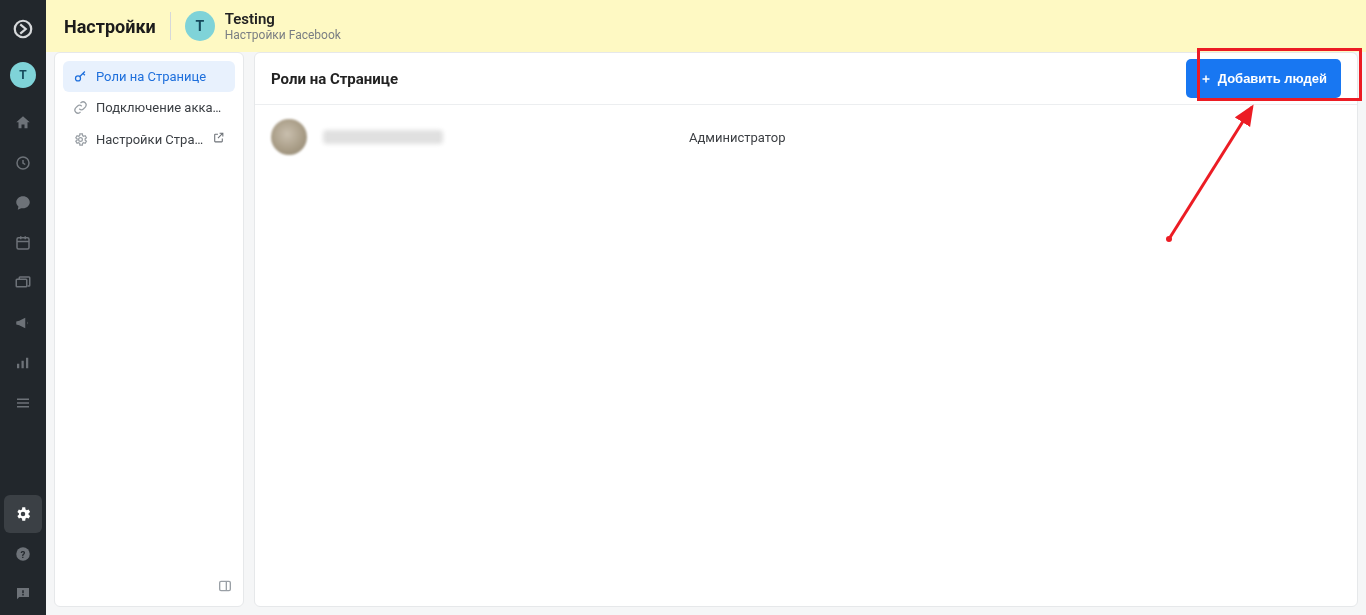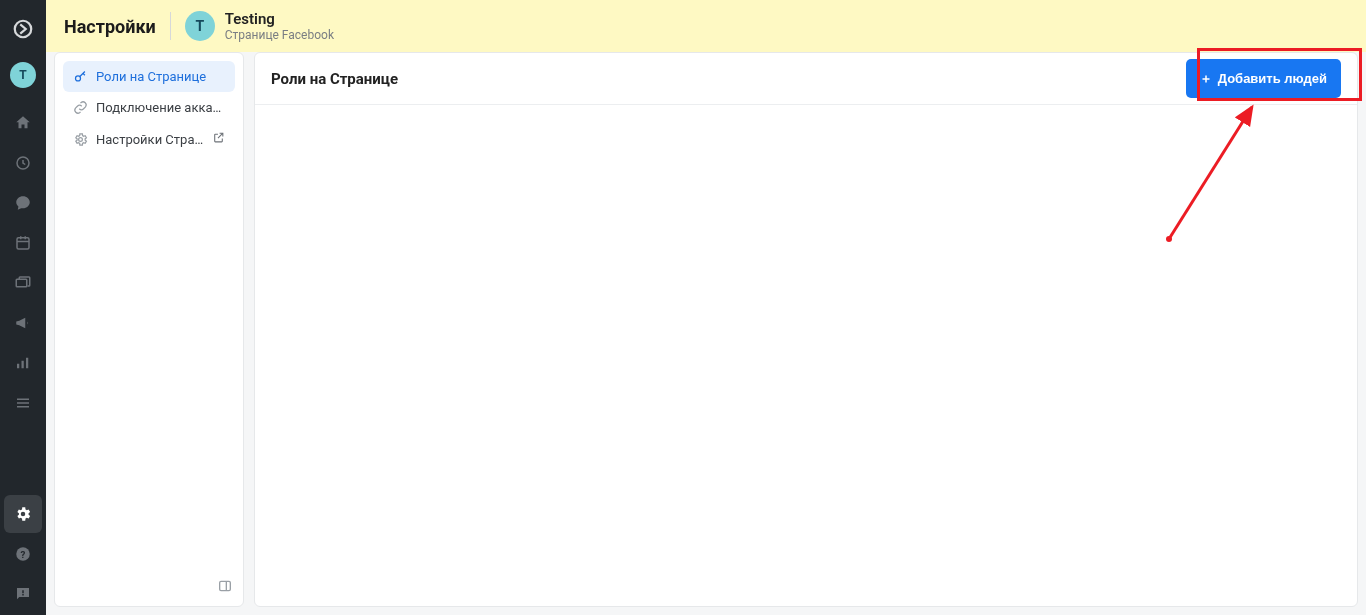--- a/index.html
+++ b/index.html
@@ -305,21 +305,21 @@
 
   <div class="topbar">
     <h1>Настройки</h1>
     <div class="divider"></div>
     <div class="page-chip">
       <div class="badge">
         <span>T</span>
       </div>
       <div class="meta">
         <div class="name">Testing</div>
-        <div class="sub">Странице Facebook</div>
+        <div class="sub">Настройки Facebook</div>
       </div>
     </div>
   </div>
 
   <div class="content">
 
     <aside class="sidebar">
       <div class="side-item active">
         <svg width="15" height="15" viewBox="0 0 24 24" fill="none" stroke="currentColor" stroke-width="2">
             <circle cx="8" cy="15" r="4"></circle>
@@ -370,16 +370,21 @@
           <defs>
             <marker id="ah" markerWidth="10" markerHeight="10" refX="6" refY="3" orient="auto">
               <path d="M0,0 L7,3 L0,6 z" fill="#ec1c24"></path>
             </marker>
           </defs>
           <path d="M12 140 Q 50 80 95 8" stroke="#ec1c24" stroke-width="3" fill="none" marker-end="url(#ah)"></path>
           <circle cx="12" cy="140" r="3" fill="#ec1c24"></circle>
         </svg>
       </div>
 
+      <div class="row">
+        <div class="avatar-img"></div>
+        <div class="uname"></div>
+        <div class="role">Администратор</div>
+      </div>
     </section>
 
   </div>
 </div>
 
 </body></html>

